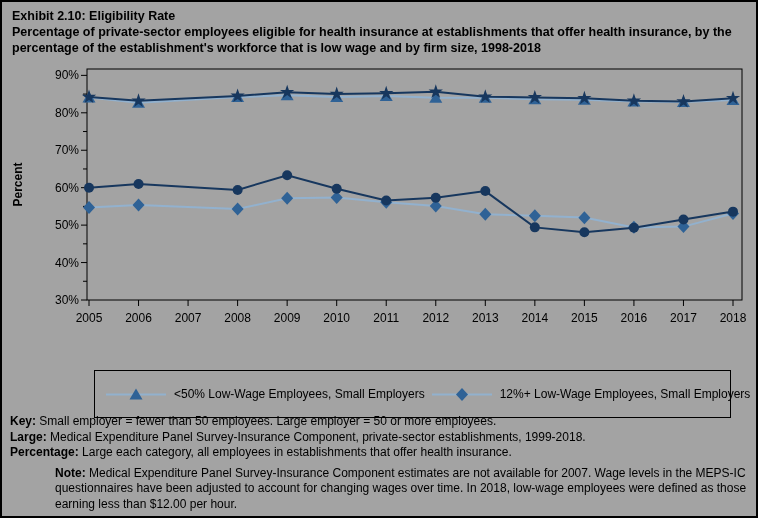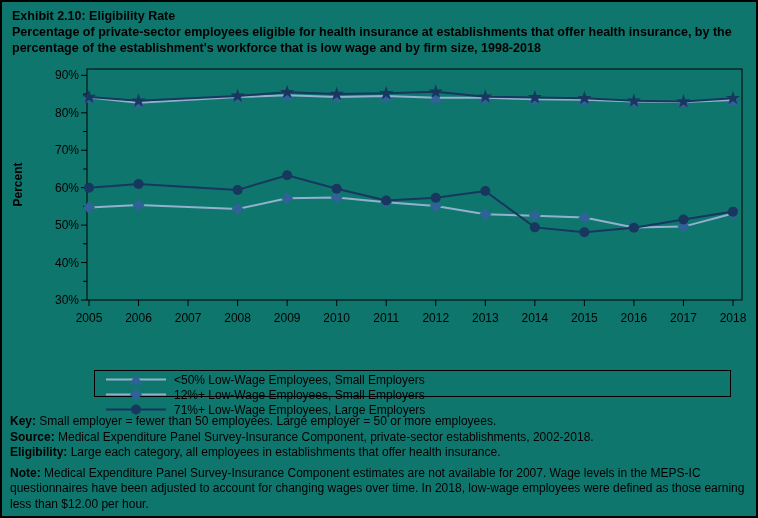--- a/index.html
+++ b/index.html
@@ -1,46 +1,46 @@
 <!DOCTYPE html>
 <html><head>
 <meta charset="utf-8">
 <style>
   html,body{margin:0;padding:0;background:#fff;}
   #frame{
     position:relative;
     width:758px;height:518px;
     box-sizing:border-box;
     border:2px solid #000;
-    background:#0f766e;
+    background:#a3a3a3;
     font-family:"Liberation Sans",sans-serif;
     color:#000;
     overflow:hidden;
   }
   #titleblock{
     position:absolute;left:10px;top:6px;width:738px;
     font-weight:bold;font-size:12.5px;line-height:16px;
   }
   #chart-svg{position:absolute;left:0;top:0;}
   #legend{
-    position:absolute;left:92px;top:368px;width:637px;height:27px;
+    position:absolute;left:92px;top:368px;width:637px;height:48px;
     box-sizing:border-box;border:1px solid #000;
-    display:grid;grid-template-columns:1fr;
+    display:grid;grid-template-columns:1fr 1fr 1fr 1fr;
     align-items:center;
     padding:1px 4px;
     font-size:12px;
   }
   .li{display:flex;align-items:center;gap:7px;padding-left:6px;white-space:nowrap;}
   .li svg{flex:0 0 auto;}
   #footer{
     position:absolute;left:8px;top:412px;width:742px;
     font-size:12px;line-height:15.5px;
   }
   #footer p{margin:0;}
-  #footer p.note{margin-top:5px;}
+  #footer p.note{margin-top:5px;margin-left:45px;}
   #footer b{font-weight:bold;}
   text{font-family:"Liberation Sans",sans-serif;}
 </style>
 </head>
 <body>
 
 <div id="frame">
 
   <div id="titleblock">
     <div>Exhibit 2.10: Eligibility Rate</div>
@@ -175,18 +175,18 @@
         <svg width="62" height="15">
           <line x1="1" x2="61" y1="7.5" y2="7.5" stroke="#17375E" stroke-width="2"></line>
           <circle cx="31" cy="7.5" r="5" fill="#17375E"></circle>
         </svg>
         <span>71%+ Low-Wage Employees, Large Employers</span>
       </div>
     </div>
 
   <div id="footer">
     <p><b>Key:</b><span> Small employer = fewer than 50 employees. Large employer = 50 or more employees.</span></p>
-    <p><b>Source:</b><span> Medical Expenditure Panel Survey-Insurance Component, private-sector establishments, 2002-2018.</span></p>
-    <p><b>Eligibility:</b><span> Large each category, all employees in establishments that offer health insurance.</span></p>
+    <p><b>Large:</b><span> Medical Expenditure Panel Survey-Insurance Component, private-sector establishments, 1999-2018.</span></p>
+    <p><b>Percentage:</b><span> Large each category, all employees in establishments that offer health insurance.</span></p>
     <p class="note"><b>Note:</b><span> Medical Expenditure Panel Survey-Insurance Component estimates are not available for 2007. Wage levels in the MEPS-IC questionnaires have been adjusted to account for changing wages over time. In 2018, low-wage employees were defined as those earning less than $12.00 per hour.</span></p>
   </div>
 
 </div>
 
 </body></html>

